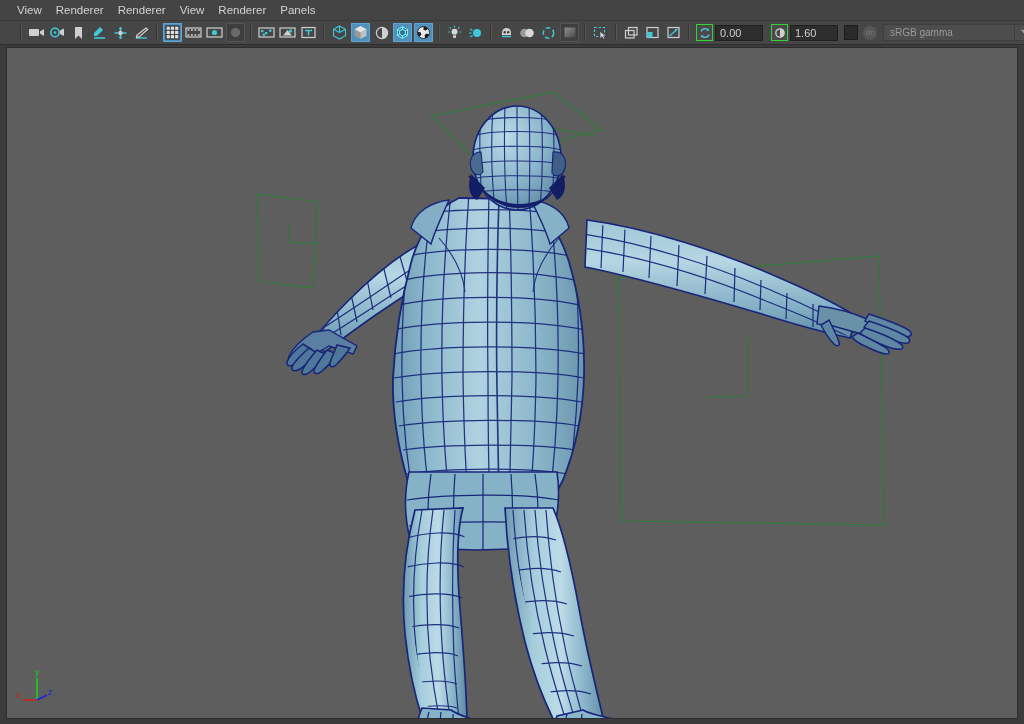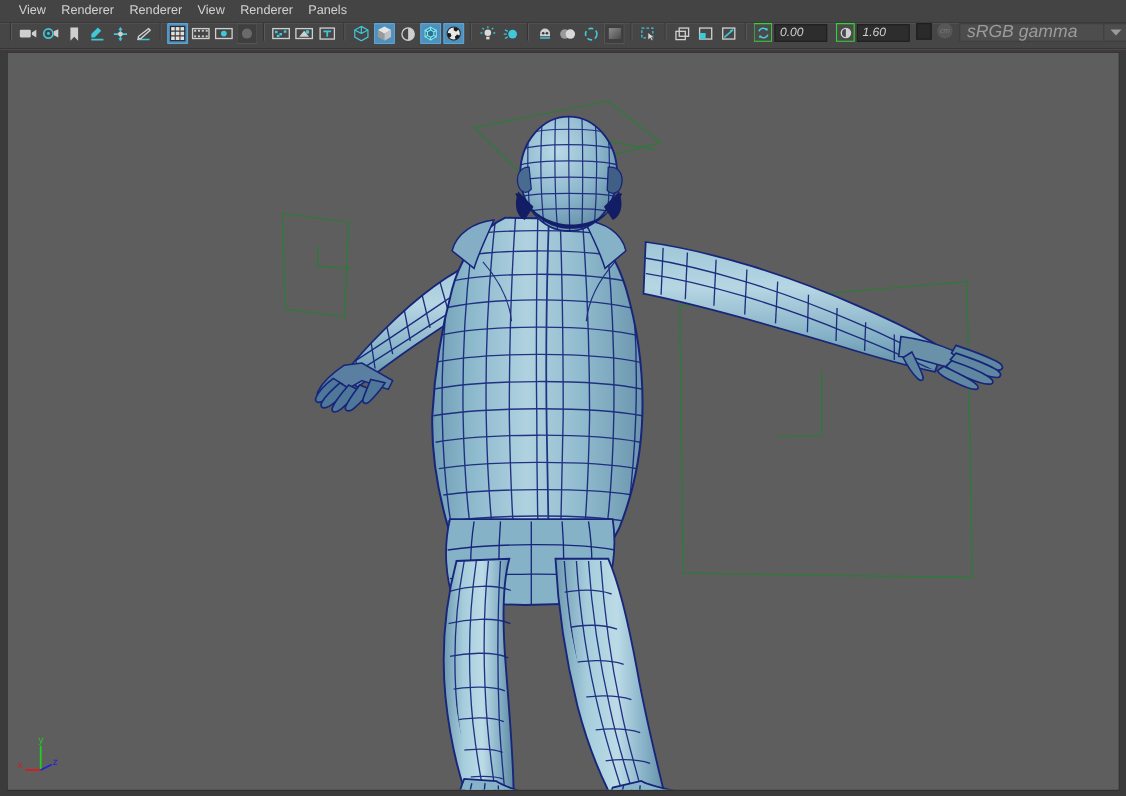--- a/index.html
+++ b/index.html
@@ -35,25 +35,24 @@
     white-space: nowrap;
     cursor: default;
   }
 
   
   #toolbar {
     height: 24px;
     flex: 0 0 24px;
     background: #464646;
     display: flex;
-    align-items: flex-start;
-    padding-left: 5px;
+    align-items: center;
+    padding-left: 16px;
     border-bottom: 1px solid #2e2e2e;
     overflow: hidden;
-    font-style: italic;
   }
   .tb-sep {
     width: 2px; height: 16px;
     background: #585858;
     border-left: 1px solid #353535;
     margin: 0 4px;
     flex: 0 0 auto;
   }
   .tb-btn {
     width: 19px; height: 19px;
@@ -109,21 +108,21 @@
     background: #2a2a2a;
     border: 1px solid #1c1c1c;
     flex: 0 0 auto;
     margin-right: 3px;
   }
   #colorspace {
     width: 132px; height: 17px;
     background: #4d4d4d;
     border: 1px solid #3e3e3e;
     color: #9b9b9b;
-    font-size: 16px;
+    font-size: 10px;
     line-height: 15px;
     padding-left: 6px;
     flex: 0 0 auto;
   }
   #colorspace-arrow {
     width: 22px; height: 17px;
     background: #4d4d4d;
     border: 1px solid #3e3e3e;
     border-left: none;
     display: flex; align-items: center; justify-content: center;

